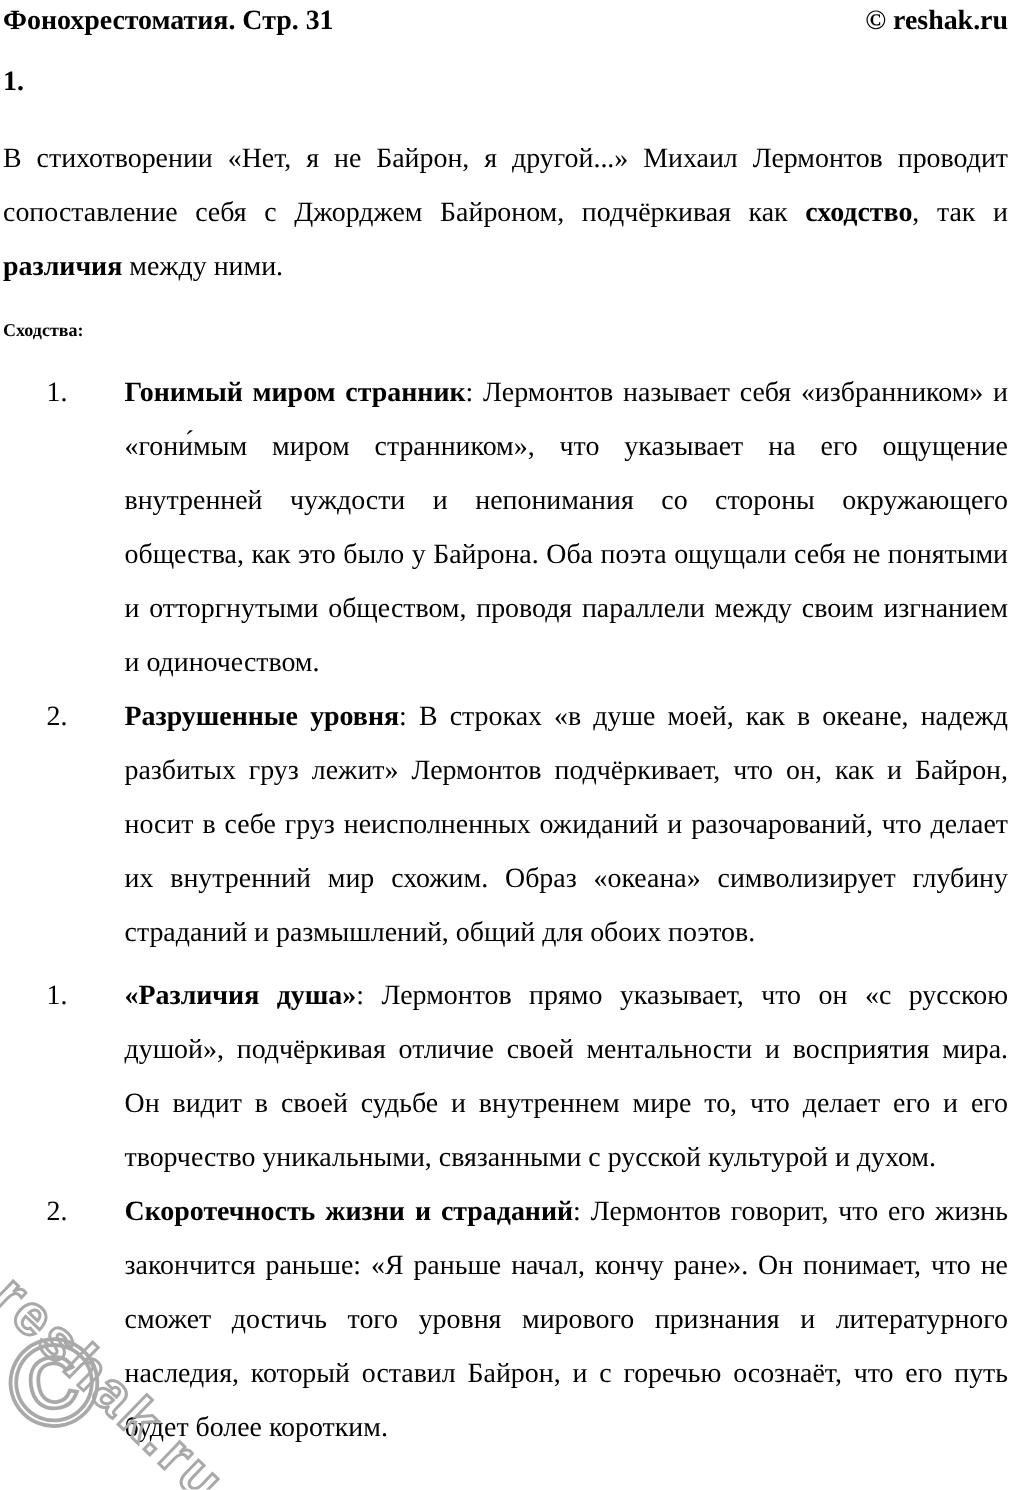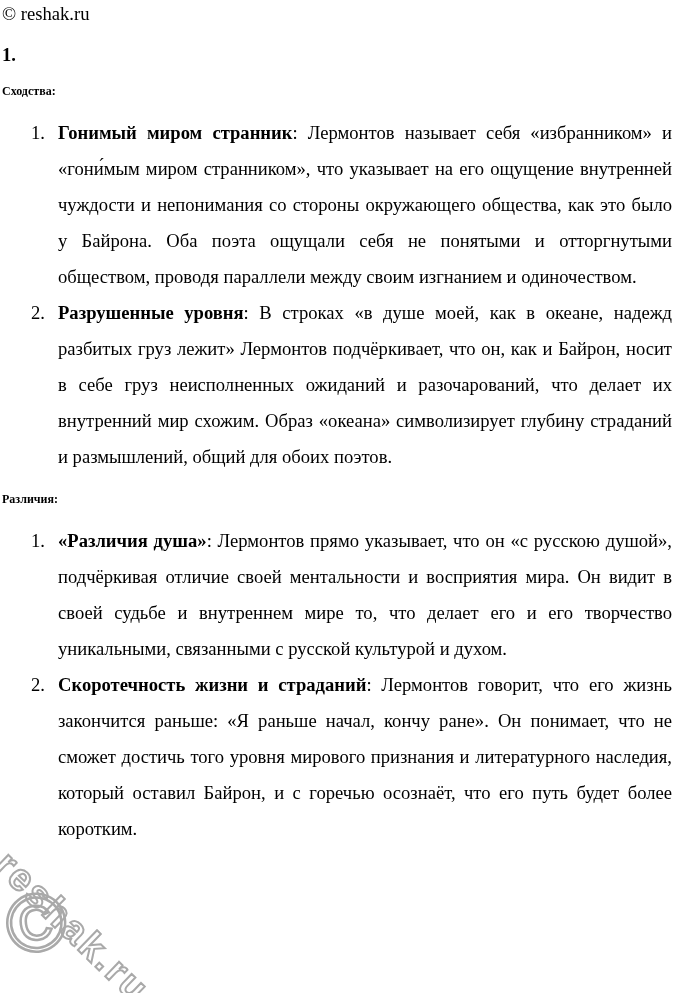--- a/index.html
+++ b/index.html
@@ -8,32 +8,32 @@
     width: 675px; height: 993px;
     position: relative; overflow: hidden;
     background: #ffffff; color: #000000;
     font-family: "Liberation Serif", serif;
     font-size: 18.6px;
   }
   .page { position: relative; padding: 2px 3px 0 2px; width: 675px; height: 993px; }
 
   .hdr { display: flex; justify-content: space-between; align-items: flex-start; line-height: 23px; }
   .hdr .title { font-weight: 700; }
-  .hdr .brand { font-weight: 400; text-align: right; }
+  .hdr .brand { font-weight: 700; text-align: right; }
 
   .task-num { font-weight: 700; margin-top: 18px; line-height: 24px; }
 
   .intro { margin: 21px 0 0 0; text-align: justify; line-height: 36px; }
 
   h2.sec-head { margin: 6px 0 0 0; font-size: 12px; font-weight: 700; line-height: 36px; }
 
   .list { margin-top: 6px; }
   .item { display: flex; line-height: 36px; }
   .item .num { flex: 0 0 27px; margin-left: 29px; }
-  .item .txt { flex: 1 1 auto; text-align: justify; }
+  .item .txt { flex: 1 1 auto; text-align: justify; margin-left: 25px; }
   b { font-weight: 700; }
 
   
   .watermark { position: absolute; left: 0; top: 0; width: 675px; height: 993px;
                pointer-events: none; z-index: 5; }
   .wm-text {
     position: absolute; left: 16px; top: 843px;
     font-family: "Liberation Sans", sans-serif; font-weight: 700;
     font-size: 38px; letter-spacing: 3px;
     color: transparent; -webkit-text-stroke: 2px #a9a9a9;
@@ -47,39 +47,40 @@
     color: transparent; -webkit-text-stroke: 2.5px #a9a9a9;
     transform: rotate(-8deg);
   }
 </style>
 </head>
 <body>
 
 <div class="page">
 
   <div class="hdr">
+    <div class="title">Фонохрестоматия. Стр. 31</div>
     <div class="brand">© reshak.ru</div>
   </div>
 
   <div class="task-num">1.</div>
 
+  <p class="intro"><span>В стихотворении «Нет, я не Байрон, я другой...» Михаил Лермонтов проводит сопоставление себя с Джорджем Байроном, подчёркивая как </span><b>сходство</b><span>, так и </span><b>различия</b><span> между ними.</span></p>
 
   <div id="sections">
       <h2 class="sec-head">Сходства:</h2>
       <div class="list">
         <div class="item">
           <span class="num">1.</span>
           <div class="txt"><b>Гонимый миром странник</b><span>: Лермонтов называет себя «избранником» и «гони́мым миром странником», что указывает на его ощущение внутренней чуждости и непонимания со стороны окружающего общества, как это было у Байрона. Оба поэта ощущали себя не понятыми и отторгнутыми обществом, проводя параллели между своим изгнанием и одиночеством.</span></div>
         </div>
         <div class="item">
           <span class="num">2.</span>
           <div class="txt"><b>Разрушенные уровня</b><span>: В строках «в душе моей, как в океане, надежд разбитых груз лежит» Лермонтов подчёркивает, что он, как и Байрон, носит в себе груз неисполненных ожиданий и разочарований, что делает их внутренний мир схожим. Образ «океана» символизирует глубину страданий и размышлений, общий для обоих поэтов.</span></div>
         </div>
       </div>
-      <h2 class="sec-head">Различия:</h2>
       <div class="list">
         <div class="item">
           <span class="num">1.</span>
           <div class="txt"><b>«Различия душа»</b><span>: Лермонтов прямо указывает, что он «с русскою душой», подчёркивая отличие своей ментальности и восприятия мира. Он видит в своей судьбе и внутреннем мире то, что делает его и его творчество уникальными, связанными с русской культурой и духом.</span></div>
         </div>
         <div class="item">
           <span class="num">2.</span>
           <div class="txt"><b>Скоротечность жизни и страданий</b><span>: Лермонтов говорит, что его жизнь закончится раньше: «Я раньше начал, кончу ране». Он понимает, что не сможет достичь того уровня мирового признания и литературного наследия, который оставил Байрон, и с горечью осознаёт, что его путь будет более коротким.</span></div>
         </div>
       </div>

